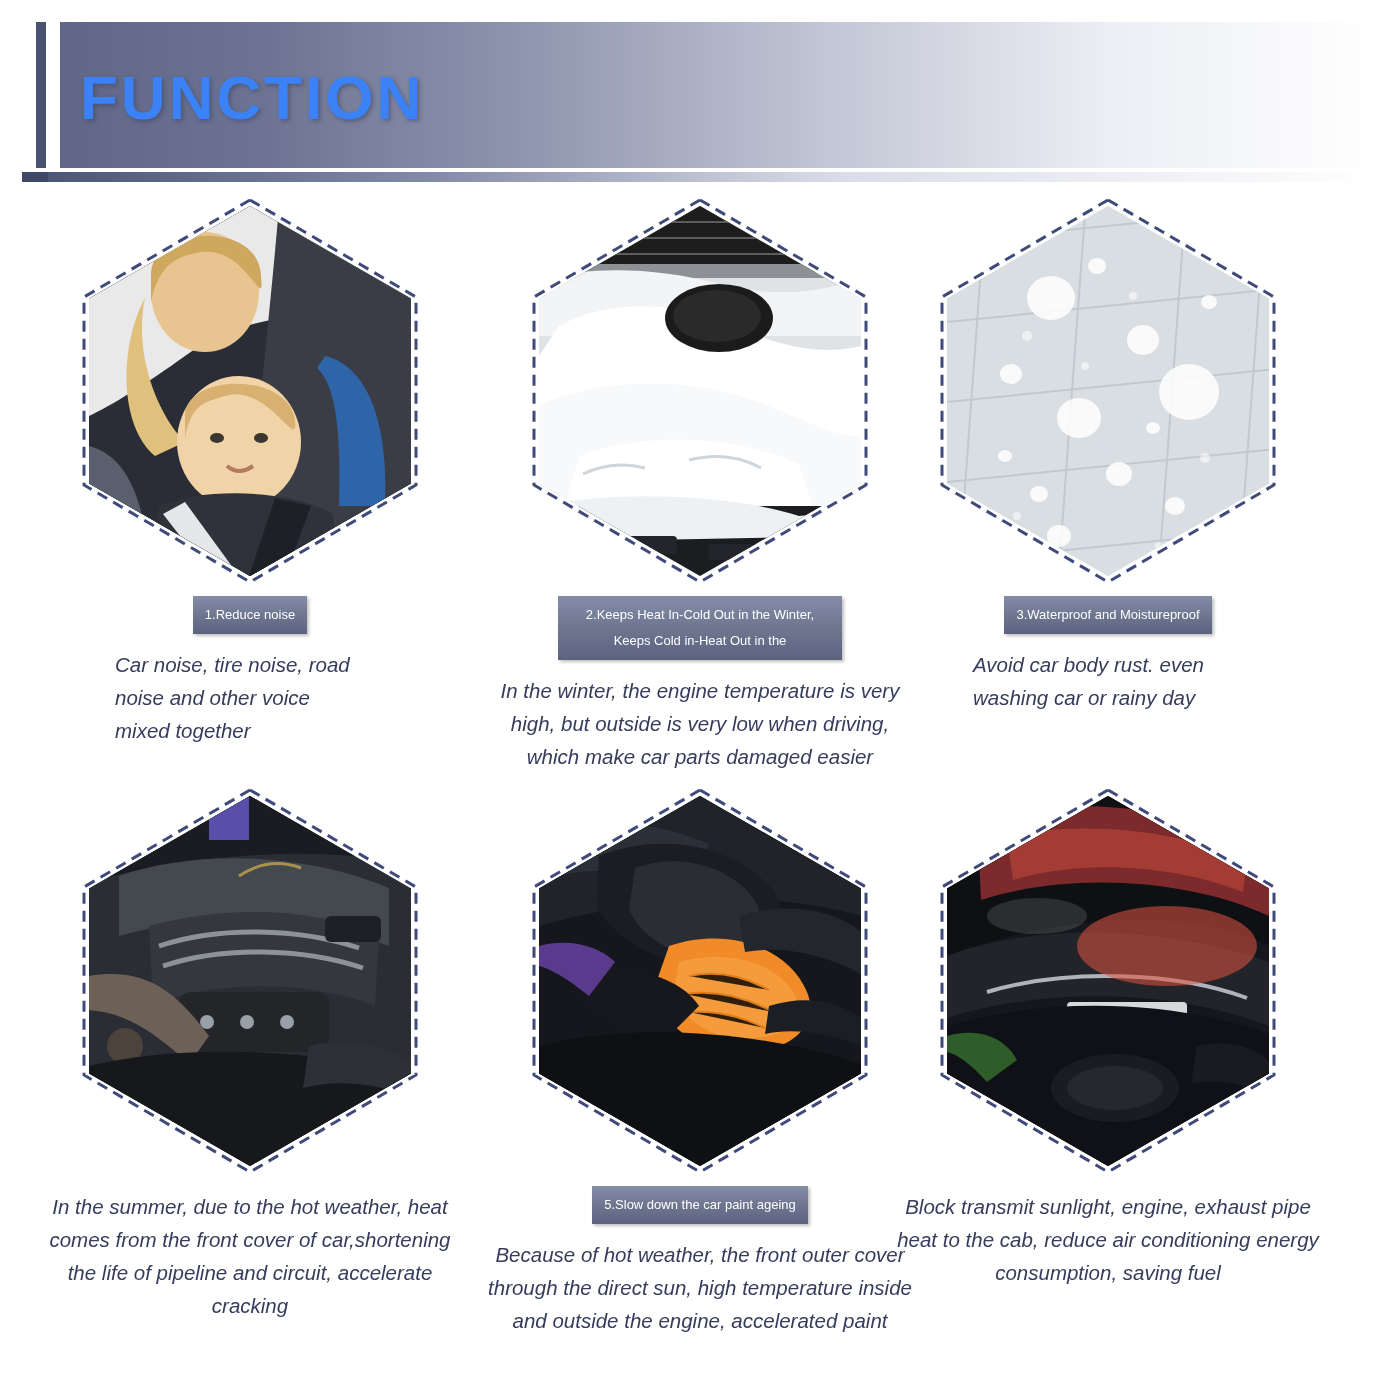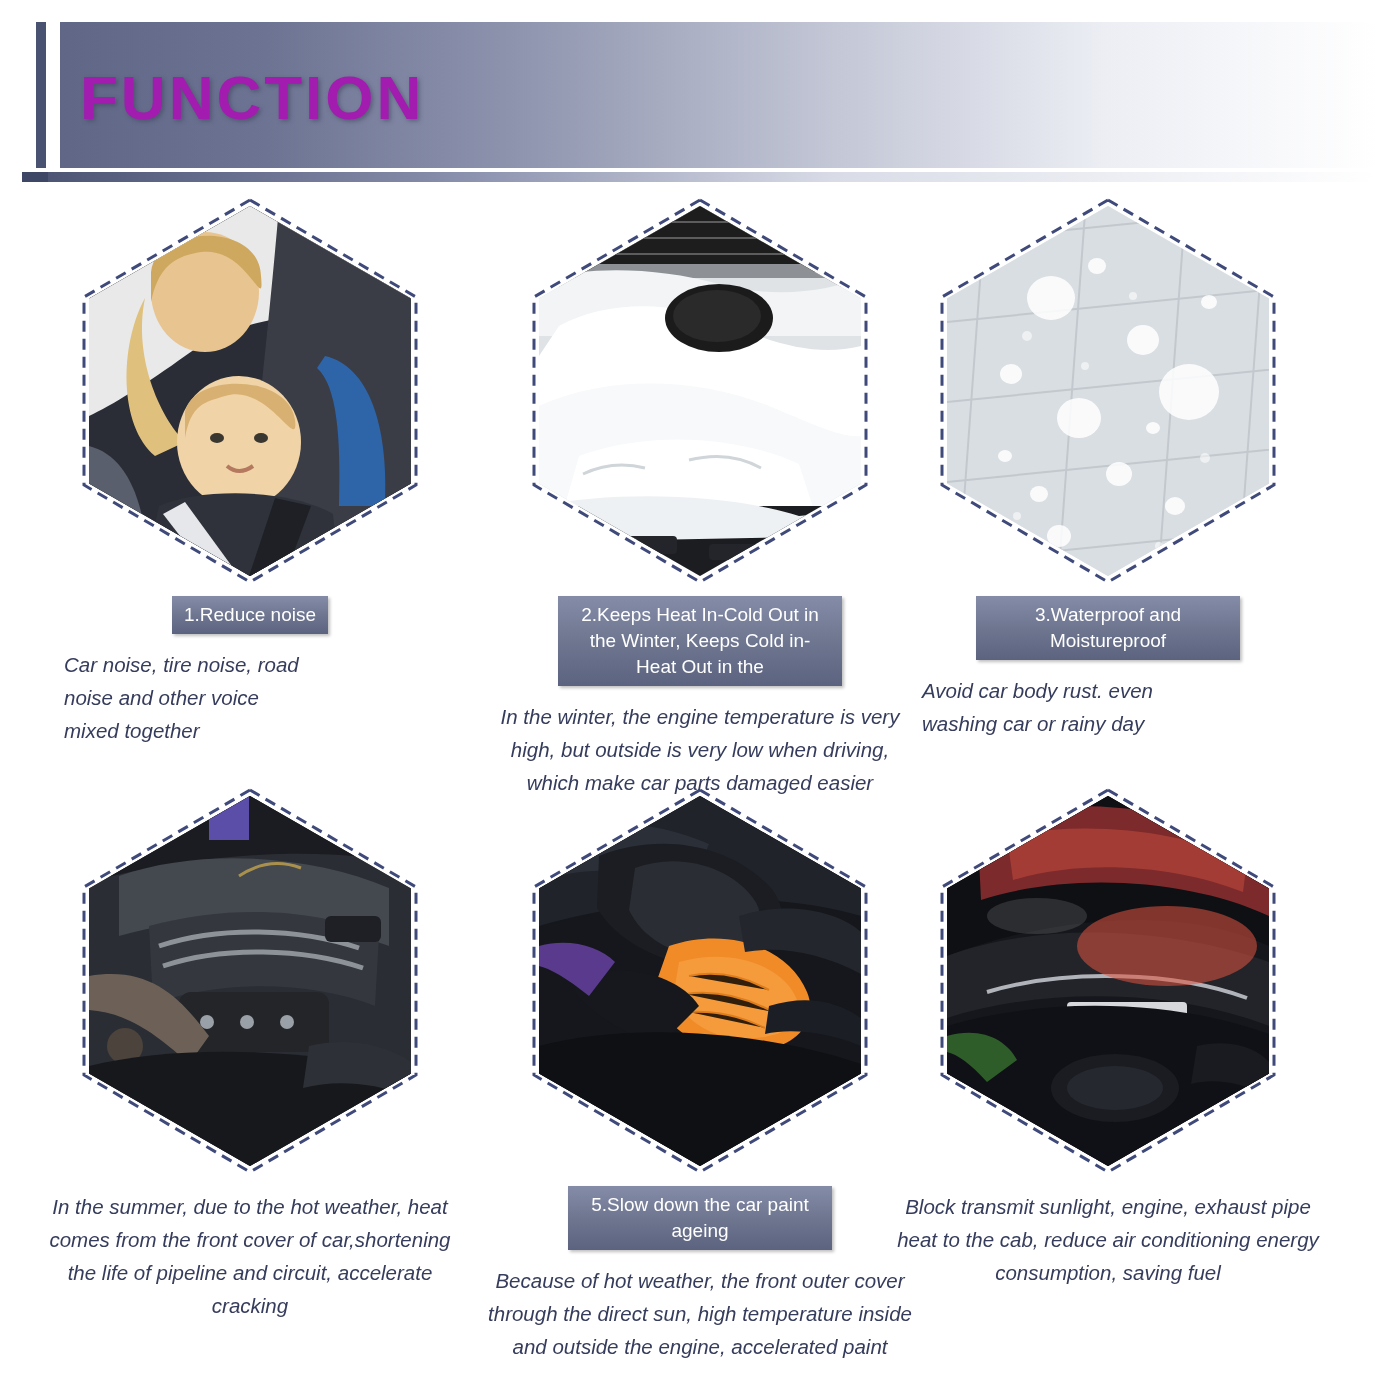--- a/index.html
+++ b/index.html
@@ -56,21 +56,21 @@
     height: 146px;
     background: #ffffff;
   }
   .header-title {
     position: absolute;
     left: 80px;
     top: 40px;
     font-size: 62px;
     font-weight: bold;
     letter-spacing: 3px;
-    color: #a21caf;
+    color: #3b82f6;
     text-shadow: 2px 2px 4px rgba(60,64,90,0.55);
     font-family: "Liberation Sans", sans-serif;
   }
   .header-underline2 {
     position: absolute;
     left: 22px;
     top: 150px;
     width: 1355px;
     height: 10px;
     background: linear-gradient(to right, #4a5272 0%, #838aa8 30%, #d9dce7 60%, #ffffff 100%);
@@ -132,21 +132,21 @@
   .hex-img > .art {
     position: absolute;
     inset: 0;
   }
 
   
   .badge {
     margin: 10px auto 0 auto;
     background: linear-gradient(to bottom, #858ca8 0%, #6e7690 50%, #5b6380 100%);
     color: #ffffff;
-    font-size: 19px;
+    font-size: 13px;
     line-height: 26px;
     text-align: center;
     padding: 6px 12px;
     width: max-content;
     max-width: 300px;
     box-shadow: 2px 2px 3px rgba(0,0,0,0.25);
     font-family: "Liberation Sans", sans-serif;
   }
   .caption {
     margin: 14px auto 0 auto;
@@ -154,21 +154,21 @@
     font-style: italic;
     font-size: 20.5px;
     line-height: 33px;
     text-align: center;
     width: 430px;
     font-family: "Liberation Sans", sans-serif;
   }
   .caption.left {
     text-align: left;
     width: 250px;
-    margin-left: 34px;
+    margin-left: 85px;
   }
 
   
   .art-mom {
     background:
       radial-gradient(circle at 30% 22%, #e8c88c 0 14%, transparent 15%),
       linear-gradient(160deg, #3a3d46 0%, #2c2f38 40%, #20222a 100%);
   }
   .art-snow {
     background:

